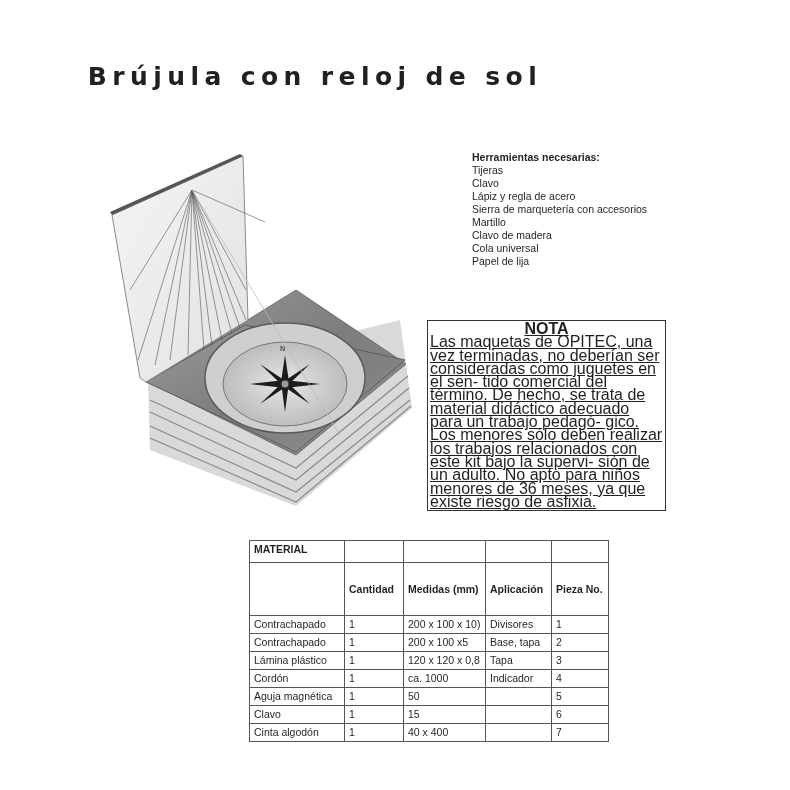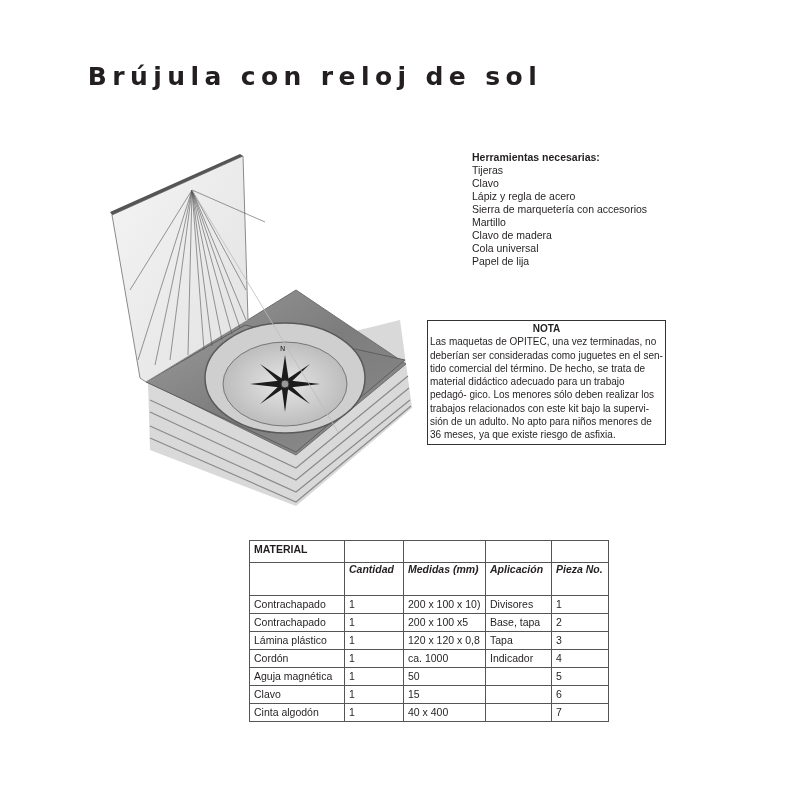--- a/index.html
+++ b/index.html
@@ -11,27 +11,27 @@
            letter-spacing: 5.4px; color: #231f20; }
 
   .photo { position: absolute; left: 100px; top: 150px; width: 320px; height: 370px; }
 
   .tools { position: absolute; left: 472px; top: 151px; font-size: 10.5px; line-height: 13px;
            font-family: "Liberation Sans", sans-serif; color: #231f20; }
   .tools .head { font-weight: bold; }
 
   .nota { position: absolute; left: 427px; top: 320px; width: 233px; border: 1.5px solid #333;
           padding: 1px 2px 2px 2px; font-family: "Liberation Sans", sans-serif;
-          font-size: 10px; line-height: 13.3px; color: #231f20; }
+          font-size: 16px; line-height: 13.3px; color: #231f20; text-decoration: underline; }
   .nota .nota-title { text-align: center; font-weight: bold; }
 
   table.mat { position: absolute; left: 205px; top: 540px; border-collapse: collapse;
               font-family: "Liberation Sans", sans-serif; font-size: 10.5px; color: #231f20; margin-left: 44px; }
   table.mat td { border: 1.5px solid #555; padding: 2px 4px; height: 15px; vertical-align: top; }
-  table.mat tr.head-row td { height: 30px; font-weight: bold; padding-top: 0; font-style: italic; }
+  table.mat tr.head-row td { height: 30px; font-weight: bold; padding-top: 20px; }
   table.mat tr.title-row td { height: 17px; font-weight: bold; }
   table.mat tr.data-row td { height: 14px; padding-top: 2px; padding-bottom: 1px; }
   .c1 { width: 86px; } .c2 { width: 50px; } .c3 { width: 73px; } .c4 { width: 57px; } .c5 { width: 48px; }
 </style>
 </head>
 <body>
 
 <div class="title">Brújula con reloj de sol</div>
 
 <svg class="photo" viewBox="0 0 320 370" xmlns="http://www.w3.org/2000/svg">

